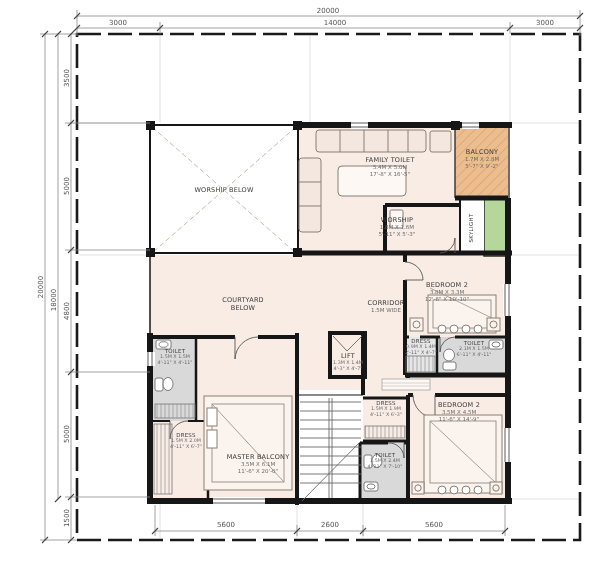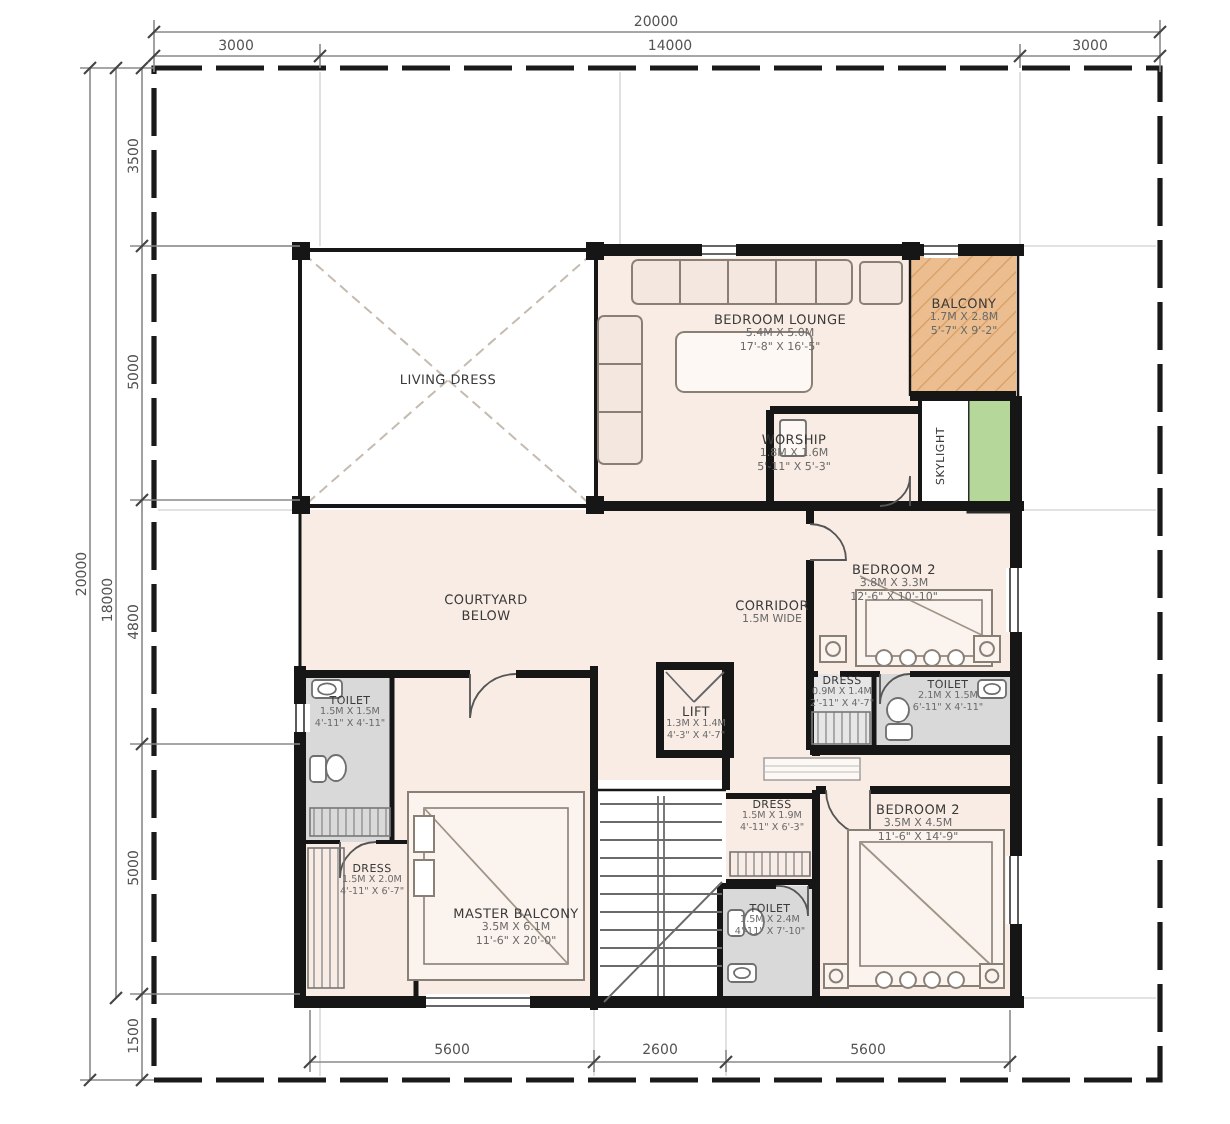--- a/index.html
+++ b/index.html
@@ -322,25 +322,25 @@
 <div class="dimv" style="left:67px;top:186px">5000</div>
 <div class="dimv" style="left:67px;top:311px">4800</div>
 <div class="dimv" style="left:67px;top:434px">5000</div>
 <div class="dimv" style="left:67px;top:518px">1500</div>
 
 <div class="dim" style="left:226px;top:521px">5600</div>
 <div class="dim" style="left:330px;top:521px">2600</div>
 <div class="dim" style="left:434px;top:521px">5600</div>
 
 <div class="lbl" style="left:224px;top:186px">
-  <span class="nm">LIVING DRESS</span>
+  <span class="nm">WORSHIP BELOW</span>
 </div>
 
 <div class="lbl" style="left:390px;top:156px">
-  <span class="nm">BEDROOM LOUNGE</span>
+  <span class="nm">FAMILY TOILET</span>
   <span class="sz">5.4M X 5.0M</span>
   <span class="sz">17'-8" X 16'-5"</span>
 </div>
 
 <div class="lbl" style="left:482px;top:148px">
   <span class="nm">BALCONY</span>
   <span class="sz">1.7M X 2.8M</span>
   <span class="sz">5'-7" X 9'-2"</span>
 </div>
 

